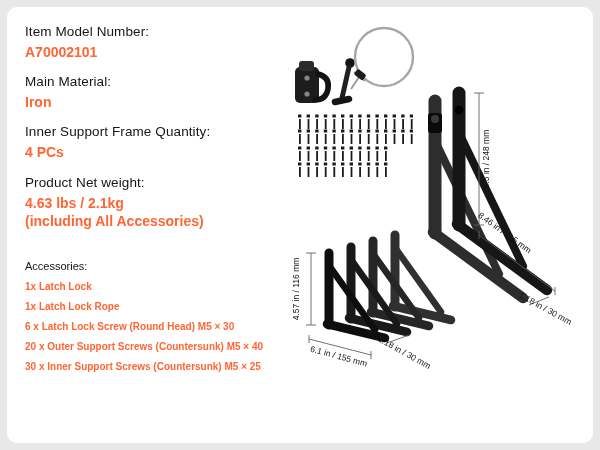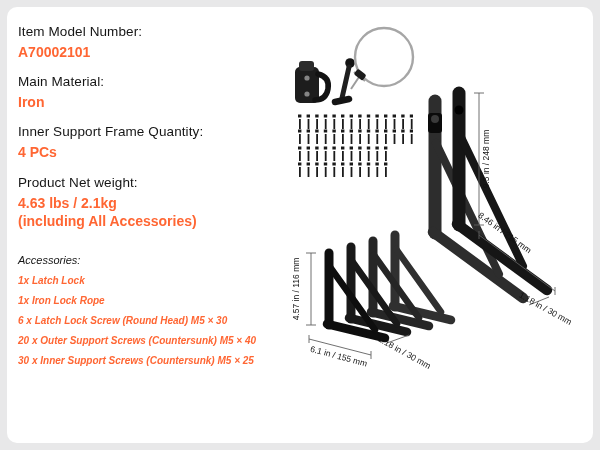--- a/index.html
+++ b/index.html
@@ -2,25 +2,25 @@
 <html style="--accent: #ff6633; --page-bg: #e8e8e9; --card-bg: #ffffff;"><head>
 <meta charset="utf-8">
 <style>
   :root { --accent:#ff6633; --page-bg:#e8e8e9; --card-bg:#ffffff; }
   * { margin:0; padding:0; box-sizing:border-box; }
   html,body { width:600px; height:450px; overflow:hidden; }
   body { background:var(--page-bg); font-family:"Liberation Sans", sans-serif; }
   .stage { position:relative; width:600px; height:450px; }
   .card { position:absolute; left:7px; top:7px; right:7px; bottom:7px;
           background:var(--card-bg); border-radius:10px; }
-  .specs { position:absolute; left:11px; top:17px; width:300px; }
+  .specs { position:absolute; left:18px; top:17px; width:300px; }
   .spec { margin-bottom:13px; }
   .spec .label { font-size:13.5px; color:#151515; margin-bottom:4px; letter-spacing:.1px; }
   .spec .value { font-size:14px; font-weight:700; color:var(--accent); line-height:1.3; }
-  .acc { margin-top:24px;font-style:italic; }
+  .acc { margin-top:30px; }
   .acc-title { font-size:11px; color:#151515; margin-bottom:9px; }
   .acc-item { font-size:10px; font-weight:700; color:var(--accent);
               margin-bottom:8px; white-space:nowrap; line-height:1.2; }
   .figure { position:absolute; right:0; top:0; width:312px; height:434px; }
   svg text { font-family:"Liberation Sans", sans-serif; }
 </style>
 </head>
 <body>
 
 <div class="stage">
@@ -41,21 +41,21 @@
       </div>
       <div class="spec">
         <div class="label">Product Net weight:</div>
         <div class="value">4.63 lbs / 2.1kg</div>
         <div class="value">(including All Accessories)</div>
       </div>
 
       <div class="acc">
         <div class="acc-title">Accessories:</div>
         <div class="acc-item">1x Latch Lock</div>
-        <div class="acc-item">1x Iron Lock Rope</div>
+        <div class="acc-item">1x Latch Lock Rope</div>
         <div class="acc-item">6 x Latch Lock Screw (Round Head) M5 × 30</div>
         <div class="acc-item">20 x Outer Support Screws (Countersunk) M5 × 40</div>
         <div class="acc-item">30 x Inner Support Screws (Countersunk) M5 × 25</div>
       </div>
     </div>
 
     <div class="figure">
       <svg viewBox="0 0 312 434" width="312" height="434">
         <defs>
           <g id="sb" fill="none" stroke="currentColor" stroke-linecap="round" stroke-linejoin="round">

